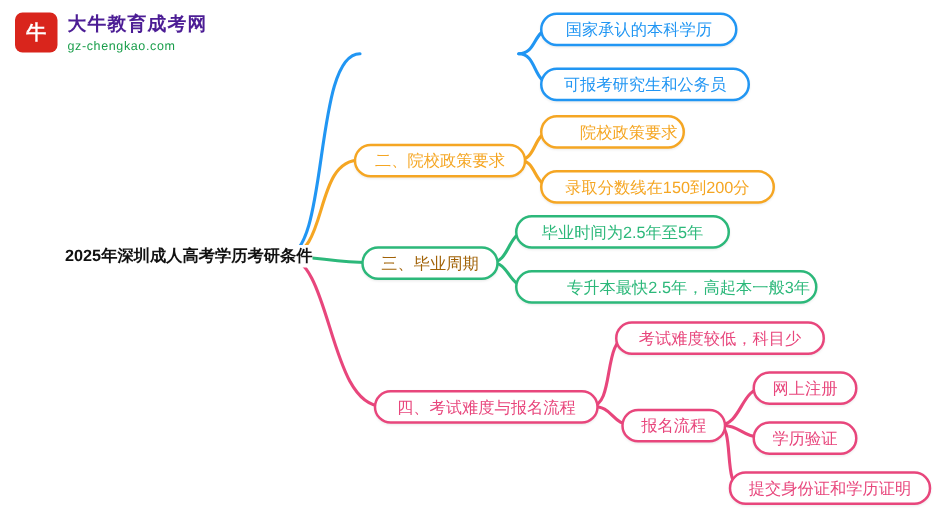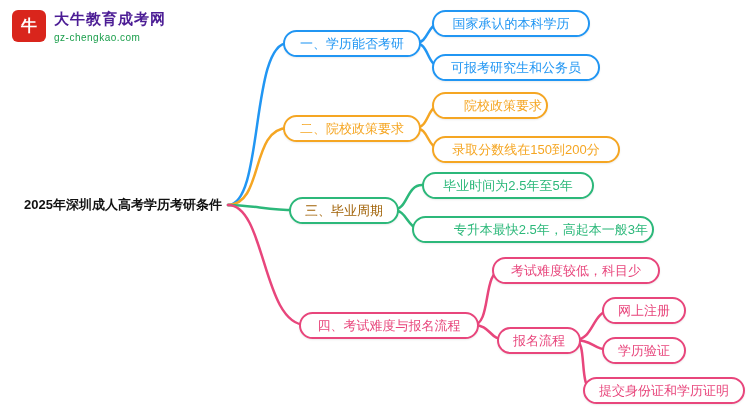--- a/index.html
+++ b/index.html
@@ -10,21 +10,21 @@
   }
   .links { position:absolute; left:0; top:0; z-index:0; }
   .node {
     position:absolute; z-index:2; height:27px; line-height:23px;
     border:2px solid var(--c,#999); border-radius:14px; background:#fff;
     text-align:center; font-size:13px; color:#333; white-space:nowrap;
     overflow:hidden; padding:0 4px; box-shadow:0 1px 2px rgba(0,0,0,.08);
   }
   .root {
     position:absolute; z-index:2; font-size:13px; font-weight:700;
-    color:#111; white-space:nowrap; background:#fff; line-height:18px;
+    color:#111; white-space:nowrap; background:#fff; line-height:18px;margin-left:28px;
   }
   .logo { position:absolute; left:12px; top:10px; z-index:2; display:flex; gap:8px; align-items:flex-start; }
   .logo-icon {
     width:34px; height:32px; background:#d9251c; border-radius:6px;
     color:#fff; font-weight:700; font-size:16px;
     display:flex; align-items:center; justify-content:center;
   }
   .logo-title { font-size:15px; font-weight:700; color:#4c1d95; letter-spacing:1px; }
   .logo-sub { font-size:10px; color:#1a9e4b; margin-top:3px; letter-spacing:.5px; }
 </style>
@@ -64,30 +64,29 @@
       <span>牛</span>
     </div>
     <div class="logo-text">
       <div class="logo-title">大牛教育成考网</div>
       <div class="logo-sub">gz-chengkao.com</div>
     </div>
   </div>
 
   <div class="root" style="left:24px; top:196px;">2025年深圳成人高考学历考研条件</div>
 
-  <div class="node" style="left: 283px; top: 30px; width: 138px; --c: #2196f3; color: rgb(33, 150, 243);">一、学历能否考研</div>
   <div class="node" style="left: 432px; top: 10px; width: 158px; --c: #2196f3; color: rgb(33, 150, 243);">国家承认的本科学历</div>
   <div class="node" style="left: 432px; top: 54px; width: 168px; --c: #2196f3; color: rgb(33, 150, 243);">可报考研究生和公务员</div>
 
   <div class="node" style="left: 283px; top: 115px; width: 138px; --c: #f5a623; color: rgb(245, 166, 35);">二、院校政策要求</div>
   <div class="node" style="left: 432px; top: 92px; width: 116px; --c: #f5a623; color: rgb(245, 166, 35); text-align: right;">院校政策要求</div>
   <div class="node" style="left: 432px; top: 136px; width: 188px; --c: #f5a623; color: rgb(245, 166, 35);">录取分数线在150到200分</div>
 
   <div class="node" style="left: 289px; top: 197px; width: 110px; --c: #2cb87a; color: #a16207;">三、毕业周期</div>
-  <div class="node" style="left: 422px; top: 172px; width: 172px; --c: #2cb87a; color: rgb(44, 184, 122);">毕业时间为2.5年至5年</div>
+  <div class="node" style="left: 412px; top: 172px; width: 172px; --c: #2cb87a; color: rgb(44, 184, 122);">毕业时间为2.5年至5年</div>
   <div class="node" style="left: 412px; top: 216px; width: 242px; --c: #2cb87a; color: rgb(44, 184, 122); text-align: right;">专升本最快2.5年，高起本一般3年</div>
 
   <div class="node" style="left: 299px; top: 312px; width: 180px; --c: #e8467c; color: rgb(232, 70, 124);">四、考试难度与报名流程</div>
   <div class="node" style="left: 492px; top: 257px; width: 168px; --c: #e8467c; color: rgb(232, 70, 124);">考试难度较低，科目少</div>
   <div class="node" style="left: 497px; top: 327px; width: 84px; --c: #e8467c; color: rgb(232, 70, 124);">报名流程</div>
   <div class="node" style="left: 602px; top: 297px; width: 84px; --c: #e8467c; color: rgb(232, 70, 124);">网上注册</div>
   <div class="node" style="left: 602px; top: 337px; width: 84px; --c: #e8467c; color: rgb(232, 70, 124);">学历验证</div>
   <div class="node" style="left: 583px; top: 377px; width: 162px; --c: #e8467c; color: rgb(232, 70, 124);">提交身份证和学历证明</div>
 
 </div>

